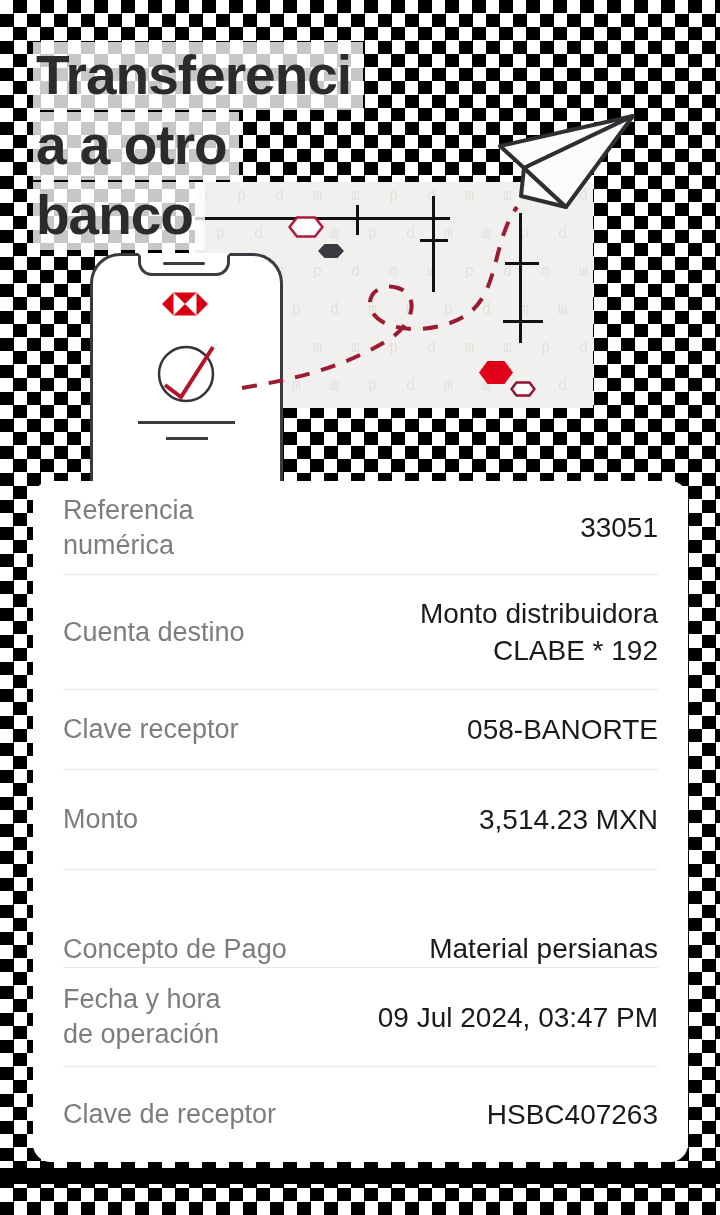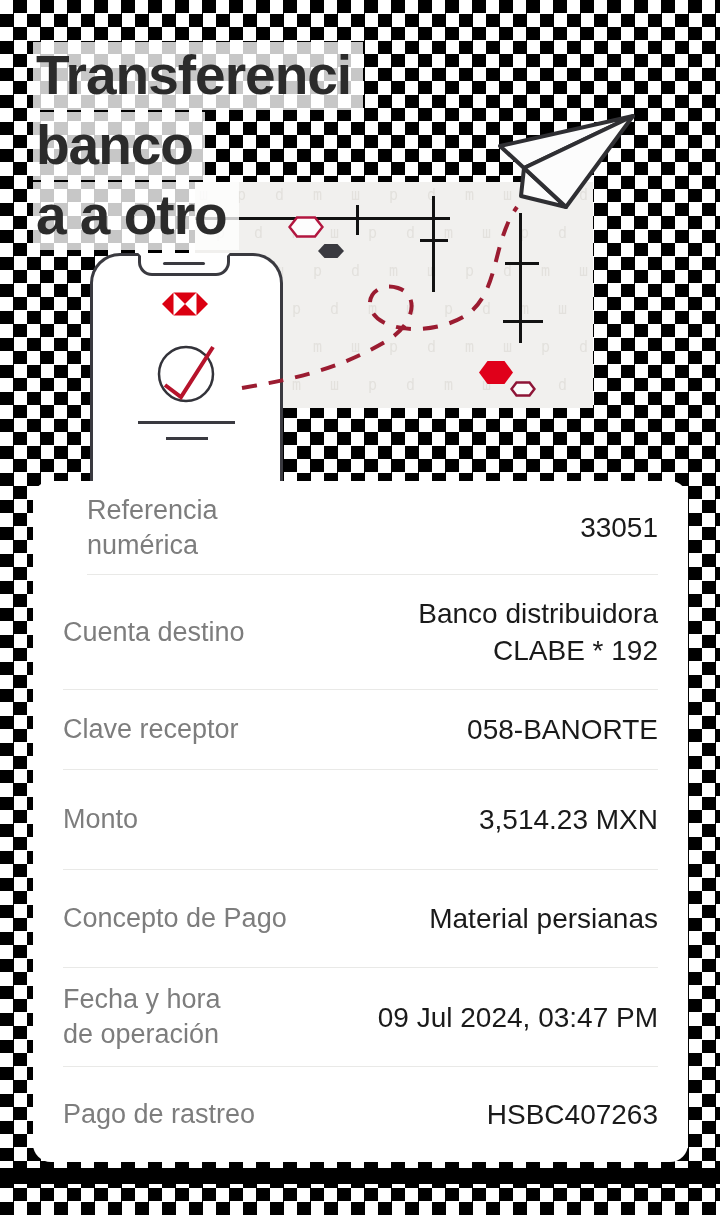--- a/index.html
+++ b/index.html
@@ -48,25 +48,25 @@
   .title{position:absolute;left:33px;top:42px;z-index:7;}
   .title span{display:table;background:rgba(255,255,255,0.78);color:#2b2b2b;
       font-size:55px;line-height:60px;font-weight:700;letter-spacing:-1px;
       padding:3px 12px 5px 3px;margin-bottom:2px;white-space:nowrap;}
 
   
   .card{position:absolute;left:33px;top:481px;width:655px;height:681px;box-sizing:border-box;
         background:#fff;border-radius:18px;padding:0 30px;z-index:8;}
   .row{display:flex;justify-content:space-between;align-items:center;
        border-bottom:1px solid #e9e9e7;box-sizing:border-box;}
-  .row:nth-child(1){min-height:94px;margin-left:24px;}
+  .row:nth-child(1){min-height:94px;}
   .row:nth-child(2){min-height:115px;}
   .row:nth-child(3){min-height:80px;}
   .row:nth-child(4){min-height:100px;}
-  .row:nth-child(5){min-height:98px;}
+  .row:nth-child(5){min-height:98px;align-items:flex-end;}
   .row:nth-child(6){min-height:99px;}
   .row:nth-child(7){min-height:95px;border-bottom:none;}
   .lbl{font-size:27px;color:#7d7d7d;line-height:35px;flex:0 0 auto;max-width:250px;}
   .lbl span{display:block;}
   .val{font-size:28px;color:#1a1a1a;line-height:37px;text-align:right;flex:1 1 auto;padding-left:14px;}
   .val span{display:block;}
 </style>
 </head>
 <body>
 
@@ -191,40 +191,40 @@
   </div>
 
   <svg class="plane" width="148" height="112" viewBox="0 0 148 112">
     <polygon points="138,13 5,43 29,65" fill="#fcfcfc" stroke="#2f2f33" stroke-width="4" stroke-linejoin="round"></polygon>
     <polygon points="29,65 26,93 71,104" fill="#fcfcfc" stroke="#2f2f33" stroke-width="4" stroke-linejoin="round"></polygon>
     <polygon points="138,13 29,65 71,104" fill="#fcfcfc" stroke="#2f2f33" stroke-width="4" stroke-linejoin="round"></polygon>
   </svg>
 
   <div class="title">
     <span>Transferenci</span>
+    <span>a a otro</span>
     <span>banco</span>
-    <span>a a otro</span>
   </div>
 
   <div class="card">
     <div class="row">
       <div class="lbl">
         <span>Referencia</span>
         <span>numérica</span>
       </div>
       <div class="val">
         <span>33051</span>
       </div>
     </div>
     <div class="row">
       <div class="lbl">
         <span>Cuenta destino</span>
       </div>
       <div class="val">
-        <span>Banco distribuidora</span>
+        <span>Monto distribuidora</span>
         <span>CLABE * 192</span>
       </div>
     </div>
     <div class="row">
       <div class="lbl">
         <span>Clave receptor</span>
       </div>
       <div class="val">
         <span>058-BANORTE</span>
       </div>
@@ -249,21 +249,21 @@
       <div class="lbl">
         <span>Fecha y hora</span>
         <span>de operación</span>
       </div>
       <div class="val">
         <span>09 Jul 2024, 03:47 PM</span>
       </div>
     </div>
     <div class="row">
       <div class="lbl">
-        <span>Pago de rastreo</span>
+        <span>Clave de receptor</span>
       </div>
       <div class="val">
         <span>HSBC407263</span>
       </div>
     </div>
   </div>
 
   <div class="bottomband"></div>
 </div>
 

